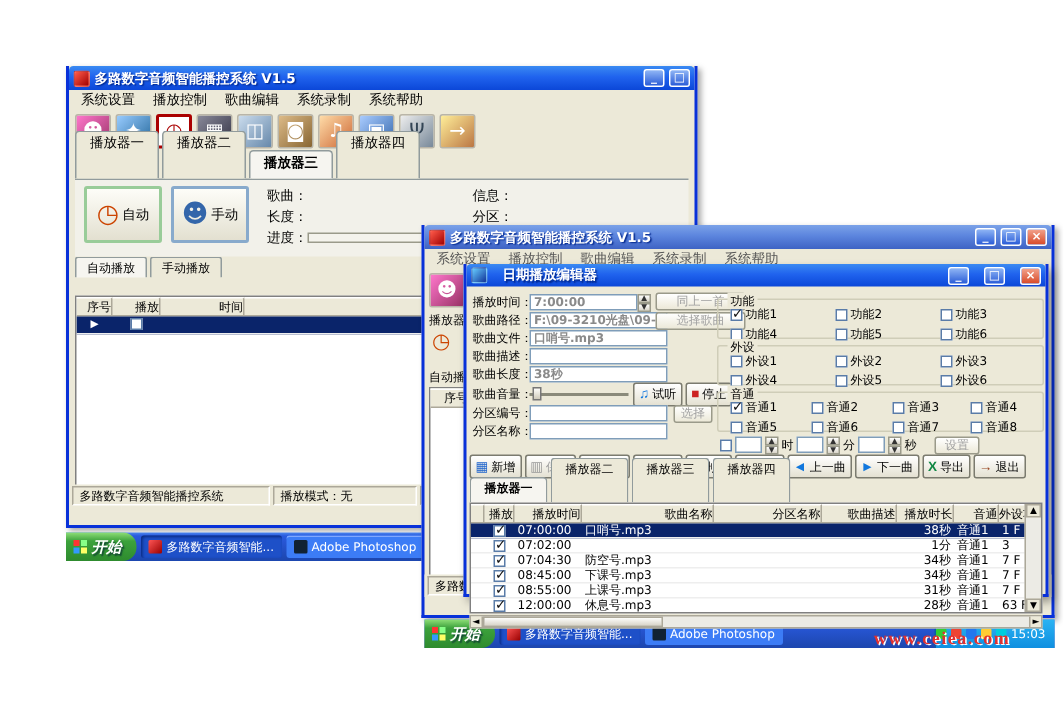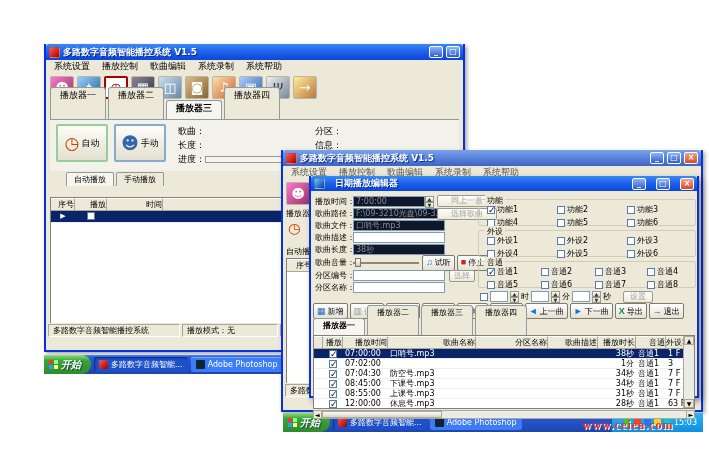--- a/index.html
+++ b/index.html
@@ -48,21 +48,21 @@
   .modebtn{width:52px;height:38px;border:2px solid #9c9;background:linear-gradient(#fdfdf8,#e3e0d0);
     border-radius:2px;display:flex;align-items:center;justify-content:center;gap:2px;font-size:9px;}
   .modebtn .mi{font-size:17px;line-height:17px;}
   .lblcol{font-size:9px;line-height:14px;white-space:nowrap;}
   .track{width:96px;height:7px;border:1px solid #9a9a8a;background:#f4f3ec;display:inline-block;
     vertical-align:middle;}
   .vtrack{position:relative;width:104px;height:9px;display:inline-block;vertical-align:middle;}
   .vtrack::before{content:"";position:absolute;left:0;right:0;top:4px;height:2px;background:#8a8a7a;}
   .vthumb{position:absolute;top:0;width:6px;height:9px;background:linear-gradient(#fdfdfb,#cfcaba);
     border:1px solid #777;}
-  .subtabs{display:flex;padding:0 4px;height:15px;align-items:center;margin-left:16px;}
+  .subtabs{display:flex;padding:0 4px;height:15px;align-items:flex-start;}
   .stab{font-size:8px;padding:1px 7px;border:1px solid #919b9c;border-bottom:none;
     border-radius:2px 2px 0 0;margin-right:2px;background:#ECE9D8;}
   .stab.active{background:#F6F5F0;}
   
   .grid{background:#fff;border:1px solid #808080;overflow:hidden;position:relative;}
   .hrow{display:flex;background:#ECE9D8;border-bottom:1px solid #aca899;}
   .hcell{font-size:8px;line-height:11px;text-align:right;border-right:1px solid #aca899;
     border-top:1px solid #fff;white-space:nowrap;overflow:hidden;flex:none;}
   .trow{display:flex;height:10px;border-bottom:1px solid #eee;}
   .trow.selected{background:#0A246A;color:#fff;}
@@ -73,21 +73,21 @@
   .marker{color:#000;font-size:7px;line-height:10px;text-align:center;}
   .trow.selected .marker{color:#fff;}
   
   .dlg{position:absolute;background:#ECE9D8;border:2px solid #0831D9;border-top:none;
     box-shadow:3px 3px 6px rgba(0,0,0,.4);}
   .dbody{position:relative;height:190px;font-size:8px;}
   .frow{position:absolute;height:11px;display:flex;align-items:center;}
   .flabel{width:38px;white-space:nowrap;overflow:hidden;flex:none;}
   .tbox{height:11px;border:1px solid #7F9DB9;background:#fff;font-size:8px;line-height:9px;
     padding:0 2px;white-space:nowrap;overflow:hidden;}
-  .tbox.dis{background:#0f172a;color:#8a8a8a;}
+  .tbox.dis{background:#ffffff;color:#8a8a8a;font-weight:bold;}
   .spin{width:9px;height:11px;display:inline-flex;flex-direction:column;flex:none;}
   .spin span{flex:1;font-size:5px;line-height:4px;text-align:center;background:linear-gradient(#fff,#d8d4c8);
     border:1px solid #9a9a8a;color:#333;}
   .gbtn{height:12px;font-size:8px;line-height:10px;padding:0 4px;background:linear-gradient(#fff,#ece9d8);
     border:1px solid #9a9a8a;border-radius:2px;white-space:nowrap;}
   .gbtn.dis{color:#a0a0a0;}
   .groupbox{position:absolute;left:167px;width:218px;border:1px solid #cfcdb8;border-radius:2px;}
   .gtitle{position:absolute;top:-5px;left:6px;background:#ECE9D8;padding:0 2px;font-size:8px;}
   .gitems{display:grid;padding:4px 4px 1px 8px;row-gap:2px;}
   .gitems.c3{grid-template-columns:70px 70px 66px;}
@@ -109,21 +109,21 @@
     background:linear-gradient(180deg,#8ede77 0%,#3ca23c 30%,#2e8b2e 100%);color:#fff;
     font-size:10px;font-style:italic;font-weight:bold;text-shadow:1px 1px 1px #143;}
   .wflag{display:grid;grid-template-columns:4px 4px;grid-template-rows:4px 4px;gap:1px;}
   .wflag i{display:block;} .wflag i:nth-child(1){background:#f33;} .wflag i:nth-child(2){background:#8f8;}
   .wflag i:nth-child(3){background:#39f;} .wflag i:nth-child(4){background:#ff6;}
   .taskitem{display:flex;align-items:center;gap:3px;margin:2px 0 2px 3px;padding:0 5px;
     border-radius:2px;background:#3C7CF6;color:#fff;font-size:8px;white-space:nowrap;overflow:hidden;
     box-shadow:inset 0 1px 0 #7fa8ff;max-width:96px;}
   .taskitem.pressed{background:#1E50C8;box-shadow:inset 1px 1px 2px #0a2a80;}
   .tmini{width:9px;height:9px;flex:none;border-radius:1px;}
-  .tray{margin-left:auto;display:flex;align-items:center;gap:3px;padding:0 6px 0 12px;
+  .tray{margin-left:auto;display:flex;align-items:center;gap:3px;padding:0 6px 0 0;
     background:linear-gradient(180deg,#2bb3f3 0%,#0f8fe0 100%);border-left:1px solid #0a5ba8;
     color:#fff;font-size:8px;}
   .tray i{width:7px;height:7px;border-radius:1px;display:block;}
   
   .wm{position:absolute;z-index:40;text-align:center;font-family:"Liberation Serif","DejaVu Serif",serif;}
   .wm .l1{font-size:21px;font-weight:bold;color:#b21a1a;letter-spacing:1px;white-space:nowrap;
     text-shadow:1px 1px 0 #fff,-1px -1px 0 #fff,1px -1px 0 #fff,-1px 1px 0 #fff,2px 2px 2px #611;}
   .wm .l2{font-size:12px;font-weight:bold;color:#e03030;letter-spacing:1px;
     text-shadow:1px 1px 0 #fff;}
   .frag{position:absolute;font-size:8px;white-space:nowrap;overflow:hidden;}
@@ -175,22 +175,22 @@
       <div class="modebtn" style="border-color:#8ac;">
         <span class="mi" style="color:#36a;">☻</span>
         <span>手动</span>
       </div>
       <div class="lblcol" style="margin-left:6px;">
         <div>歌曲：</div>
         <div>长度：</div>
         <div><span>进度：</span><span class="track"></span></div>
       </div>
       <div class="lblcol" style="margin-left:8px;">
+        <div>信息：</div>
         <div>分区：</div>
-        <div>信息：</div>
         <div><span>音量：</span><span class="vtrack"><span class="vthumb" style="left:92px;"></span></span></div>
       </div>
     </div>
     <div class="subtabs">
       <span class="stab active">自动播放</span>
       <span class="stab">手动播放</span>
     </div>
     <div class="grid" style="position:absolute;left:4px;right:4px;top:153px;bottom:17px;">
       <div class="hrow">
         <span class="hcell" style="width:24px;">序号</span>

